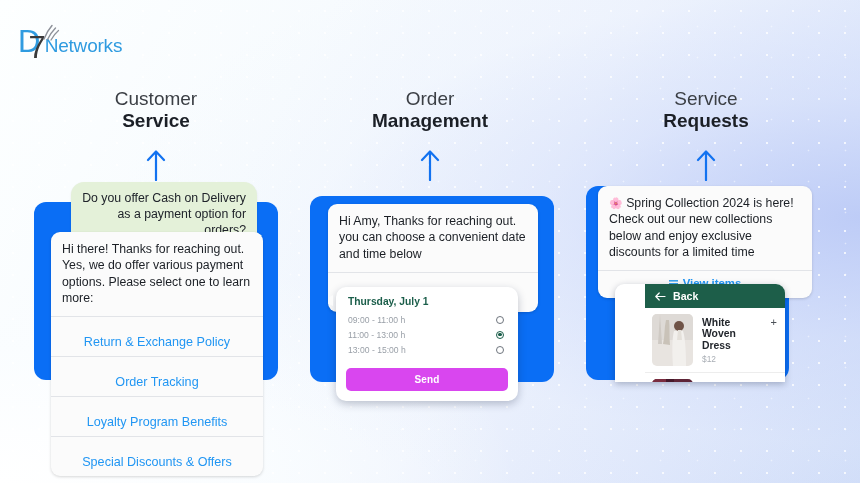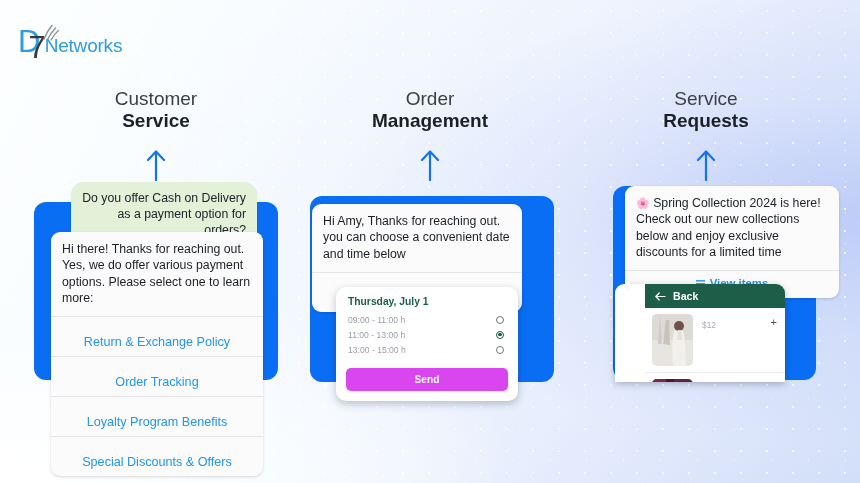--- a/index.html
+++ b/index.html
@@ -240,21 +240,21 @@
 <div class="col" id="col-2">
   <div class="head-line1">Order</div>
   <div class="head-line2">Management</div>
   <svg class="arrow" width="22" height="33" viewBox="0 0 22 33">
     <path d="M11 32 L11 4 M3 12 L11 3.5 L19 12" stroke="#1272f0" stroke-width="2.2" fill="none" stroke-linecap="round" stroke-linejoin="round"></path>
   </svg>
 </div>
 
 <div class="card" id="card-2" style="left:310px; top:196px; width:244px; height:186px;">
 
-  <div class="bubble-white tail-left" style="position:absolute; left:2px; top:8px; width:210px;">
+  <div class="bubble-white tail-left" style="position:absolute; left:18px; top:8px; width:210px;">
     <div class="body">Hi Amy, Thanks for reaching out. you can choose a convenient date and time below</div>
     <div class="menu-item" style="font-weight:700;">Book appointment</div>
   </div>
 </div>
 
 <div class="appt" style="left:336px; top:287px; width:182px;">
   <div class="appt-body">
     <div class="appt-date">Thursday, July 1</div>
 
     <div class="slot">
@@ -274,21 +274,21 @@
 </div>
 
 <div class="col" id="col-3">
   <div class="head-line1">Service</div>
   <div class="head-line2">Requests</div>
   <svg class="arrow" width="22" height="33" viewBox="0 0 22 33">
     <path d="M11 32 L11 4 M3 12 L11 3.5 L19 12" stroke="#1272f0" stroke-width="2.2" fill="none" stroke-linecap="round" stroke-linejoin="round"></path>
   </svg>
 </div>
 
-<div class="card" id="card-3" style="left:586px; top:186px; width:203px; height:194px;margin-left:27px;">
+<div class="card" id="card-3" style="left:586px; top:186px; width:203px; height:194px;">
 
   <div class="bubble-white tail-left" style="position:absolute; left:12px; top:0px; width:214px;">
     <div class="body">
       <span class="flower">🌸</span>
       <span>Spring Collection 2024 is here!</span>
       <span>Check out our new collections below and enjoy exclusive discounts for a limited time</span>
     </div>
     <div class="view-items">
       <span class="list-icon"></span>
       <span>View items</span>
@@ -310,20 +310,21 @@
         <rect width="41" height="52" fill="#e8e4e0"></rect>
         <rect x="0" y="0" width="41" height="26" fill="#dedad6"></rect>
         <path d="M8 0 L10 30 L6 30 Z" fill="#cfcac4"></path>
         <path d="M14 6 C12 14, 13 22, 11 30 L18 31 C17 22, 18 13, 17 6 Z" fill="#c9c2b8"></path>
         <circle cx="27" cy="12" r="5" fill="#6f5347"></circle>
         <path d="M22 17 C20 24, 20 38, 21 52 L34 52 C34 36, 33 23, 31 17 Z" fill="#f2f0ed"></path>
         <path d="M26 16 L29 16 L30 26 L25 26 Z" fill="#e4e0da"></path>
       </svg>
     </div>
     <div class="prod-info">
+      <div class="prod-name">White Woven Dress</div>
       <div class="prod-price">$12</div>
     </div>
     <div class="prod-plus">+</div>
   </div>
 
   <div class="prod">
     <div class="thumb">
       <svg width="41" height="52" viewBox="0 0 41 52">
         <rect width="41" height="52" fill="#5e2437"></rect>
         <rect x="0" y="0" width="14" height="52" fill="#7a2c3f"></rect>

